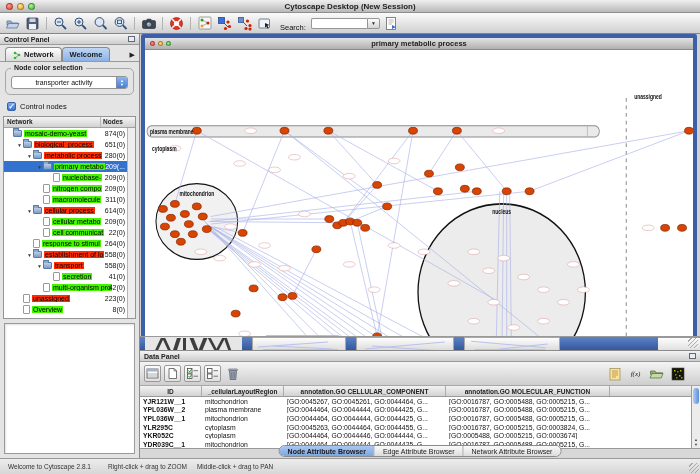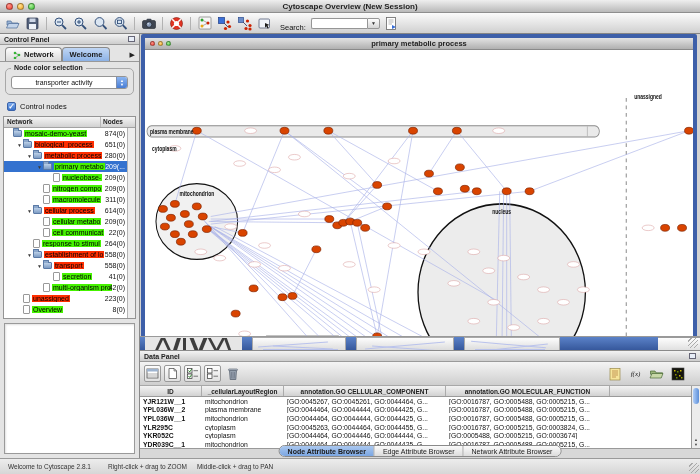--- a/index.html
+++ b/index.html
@@ -111,21 +111,21 @@
 <body>
 
 <div class="app">
 
   <div class="titlebar">
     <div class="lights">
       <span class="light l-red"></span>
       <span class="light l-yel"></span>
       <span class="light l-grn"></span>
     </div>
-    <div class="title-text">Cytoscape Overview (New Session)</div>
+    <div class="title-text">Cytoscape Desktop (New Session)</div>
   </div>
 
   <div class="toolbar">
     <span class="tbi">
         <svg width="15" height="15">
           <path d="M2 5 h4 l1 2 h6 v2 H2 Z" fill="#9ab4d6" stroke="#4a6a96" stroke-width=".7"></path>
           <path d="M1.5 12 L3.5 7.5 H14 L12 12 Z" fill="#c3d4ea" stroke="#4a6a96" stroke-width=".7"></path>
         </svg>
       </span>
     <span class="tbi">

